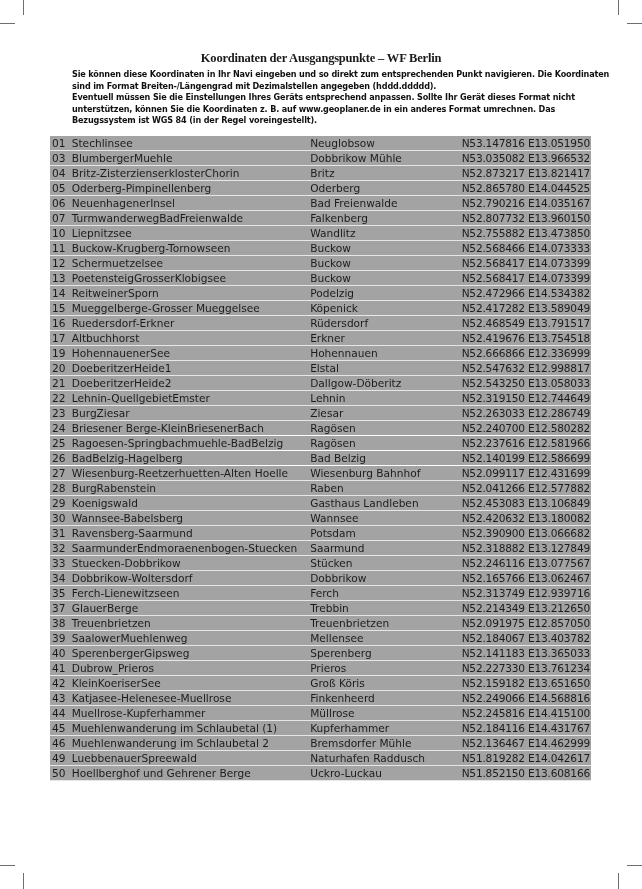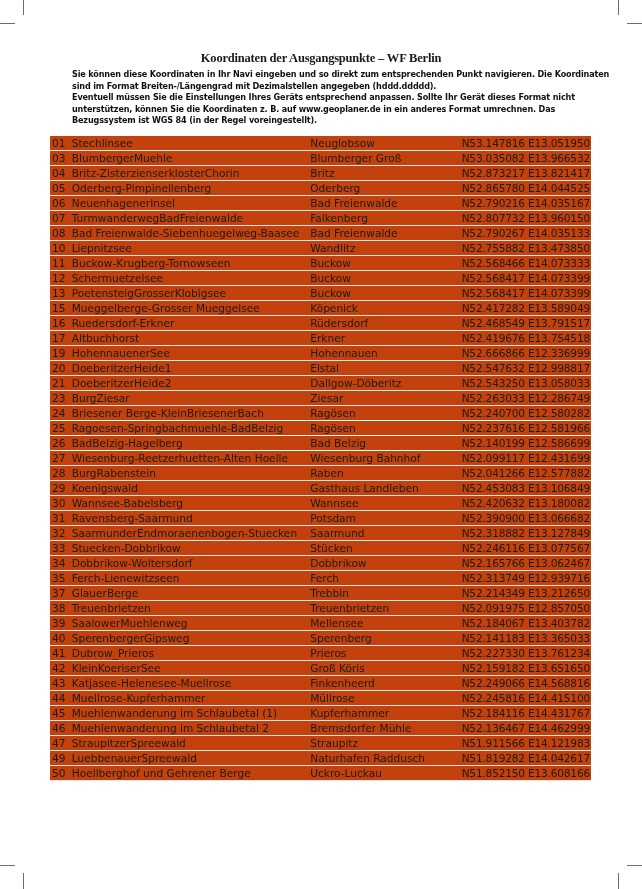--- a/index.html
+++ b/index.html
@@ -15,21 +15,21 @@
     line-height: 16px;
   }
   .intro {
     position: absolute; left: 52px; width: 542px; top: 69px;
     font-size: 8.1px; line-height: 11.6px; letter-spacing: -0.15px;
     font-weight: bold; color: #111; margin-left: 20px;
   }
   .intro p { margin: 0; }
   .coord-table {
     position: absolute; left: 50px; top: 136px; width: 541px;
-    border-collapse: collapse; background: #c2410c;
+    border-collapse: collapse; background: #a3a3a3;
     font-family: "DejaVu Sans", sans-serif; font-size: 10.6px; color: #1c1c1c;
   }
   .coord-table td {
     height: 14px; padding: 0; line-height: 14px; white-space: nowrap;
     border-bottom: 1px solid #e6e6e6;
   }
   .coord-table tr.sep td { border-bottom-color: #ffffff; }
   .c-num { width: 20px; padding-left: 2px !important; }
   .c-name { width: 239px; }
   .c-place { width: 153px; margin-top: 16px; }
@@ -58,21 +58,21 @@
   <tbody id="rows">
       <tr>
         <td class="c-num">01</td>
         <td class="c-name">Stechlinsee</td>
         <td class="c-place">Neuglobsow</td>
         <td class="c-coord">N53.147816 E13.051950</td>
       </tr>
       <tr>
         <td class="c-num">03</td>
         <td class="c-name">BlumbergerMuehle</td>
-        <td class="c-place">Blumberger Groß</td>
+        <td class="c-place">Dobbrikow Mühle</td>
         <td class="c-coord">N53.035082 E13.966532</td>
       </tr>
       <tr>
         <td class="c-num">04</td>
         <td class="c-name">Britz-ZisterzienserklosterChorin</td>
         <td class="c-place">Britz</td>
         <td class="c-coord">N52.873217 E13.821417</td>
       </tr>
       <tr>
         <td class="c-num">05</td>
@@ -86,26 +86,20 @@
         <td class="c-place">Bad Freienwalde</td>
         <td class="c-coord">N52.790216 E14.035167</td>
       </tr>
       <tr>
         <td class="c-num">07</td>
         <td class="c-name">TurmwanderwegBadFreienwalde</td>
         <td class="c-place">Falkenberg</td>
         <td class="c-coord">N52.807732 E13.960150</td>
       </tr>
       <tr>
-        <td class="c-num">08</td>
-        <td class="c-name">Bad Freienwalde-Siebenhuegelweg-Baasee</td>
-        <td class="c-place">Bad Freienwalde</td>
-        <td class="c-coord">N52.790267 E14.035133</td>
-      </tr>
-      <tr>
         <td class="c-num">10</td>
         <td class="c-name">Liepnitzsee</td>
         <td class="c-place">Wandlitz</td>
         <td class="c-coord">N52.755882 E13.473850</td>
       </tr>
       <tr>
         <td class="c-num">11</td>
         <td class="c-name">Buckow-Krugberg-Tornowseen</td>
         <td class="c-place">Buckow</td>
         <td class="c-coord">N52.568466 E14.073333</td>
@@ -116,20 +110,26 @@
         <td class="c-place">Buckow</td>
         <td class="c-coord">N52.568417 E14.073399</td>
       </tr>
       <tr>
         <td class="c-num">13</td>
         <td class="c-name">PoetensteigGrosserKlobigsee</td>
         <td class="c-place">Buckow</td>
         <td class="c-coord">N52.568417 E14.073399</td>
       </tr>
       <tr>
+        <td class="c-num">14</td>
+        <td class="c-name">ReitweinerSporn</td>
+        <td class="c-place">Podelzig</td>
+        <td class="c-coord">N52.472966 E14.534382</td>
+      </tr>
+      <tr>
         <td class="c-num">15</td>
         <td class="c-name">Mueggelberge-Grosser Mueggelsee</td>
         <td class="c-place">Köpenick</td>
         <td class="c-coord">N52.417282 E13.589049</td>
       </tr>
       <tr>
         <td class="c-num">16</td>
         <td class="c-name">Ruedersdorf-Erkner</td>
         <td class="c-place">Rüdersdorf</td>
         <td class="c-coord">N52.468549 E13.791517</td>
@@ -150,20 +150,26 @@
         <td class="c-num">20</td>
         <td class="c-name">DoeberitzerHeide1</td>
         <td class="c-place">Elstal</td>
         <td class="c-coord">N52.547632 E12.998817</td>
       </tr>
       <tr>
         <td class="c-num">21</td>
         <td class="c-name">DoeberitzerHeide2</td>
         <td class="c-place">Dallgow-Döberitz</td>
         <td class="c-coord">N52.543250 E13.058033</td>
+      </tr>
+      <tr>
+        <td class="c-num">22</td>
+        <td class="c-name">Lehnin-QuellgebietEmster</td>
+        <td class="c-place">Lehnin</td>
+        <td class="c-coord">N52.319150 E12.744649</td>
       </tr>
       <tr>
         <td class="c-num">23</td>
         <td class="c-name">BurgZiesar</td>
         <td class="c-place">Ziesar</td>
         <td class="c-coord">N52.263033 E12.286749</td>
       </tr>
       <tr class="sep">
         <td class="c-num">24</td>
         <td class="c-name">Briesener Berge-KleinBriesenerBach</td>
@@ -290,26 +296,20 @@
         <td class="c-place">Kupferhammer</td>
         <td class="c-coord">N52.184116 E14.431767</td>
       </tr>
       <tr>
         <td class="c-num">46</td>
         <td class="c-name">Muehlenwanderung im Schlaubetal 2</td>
         <td class="c-place">Bremsdorfer Mühle</td>
         <td class="c-coord">N52.136467 E14.462999</td>
       </tr>
       <tr>
-        <td class="c-num">47</td>
-        <td class="c-name">StraupitzerSpreewald</td>
-        <td class="c-place">Straupitz</td>
-        <td class="c-coord">N51.911566 E14.121983</td>
-      </tr>
-      <tr>
         <td class="c-num">49</td>
         <td class="c-name">LuebbenauerSpreewald</td>
         <td class="c-place">Naturhafen Raddusch</td>
         <td class="c-coord">N51.819282 E14.042617</td>
       </tr>
       <tr>
         <td class="c-num">50</td>
         <td class="c-name">Hoellberghof und Gehrener Berge</td>
         <td class="c-place">Uckro-Luckau</td>
         <td class="c-coord">N51.852150 E13.608166</td>

